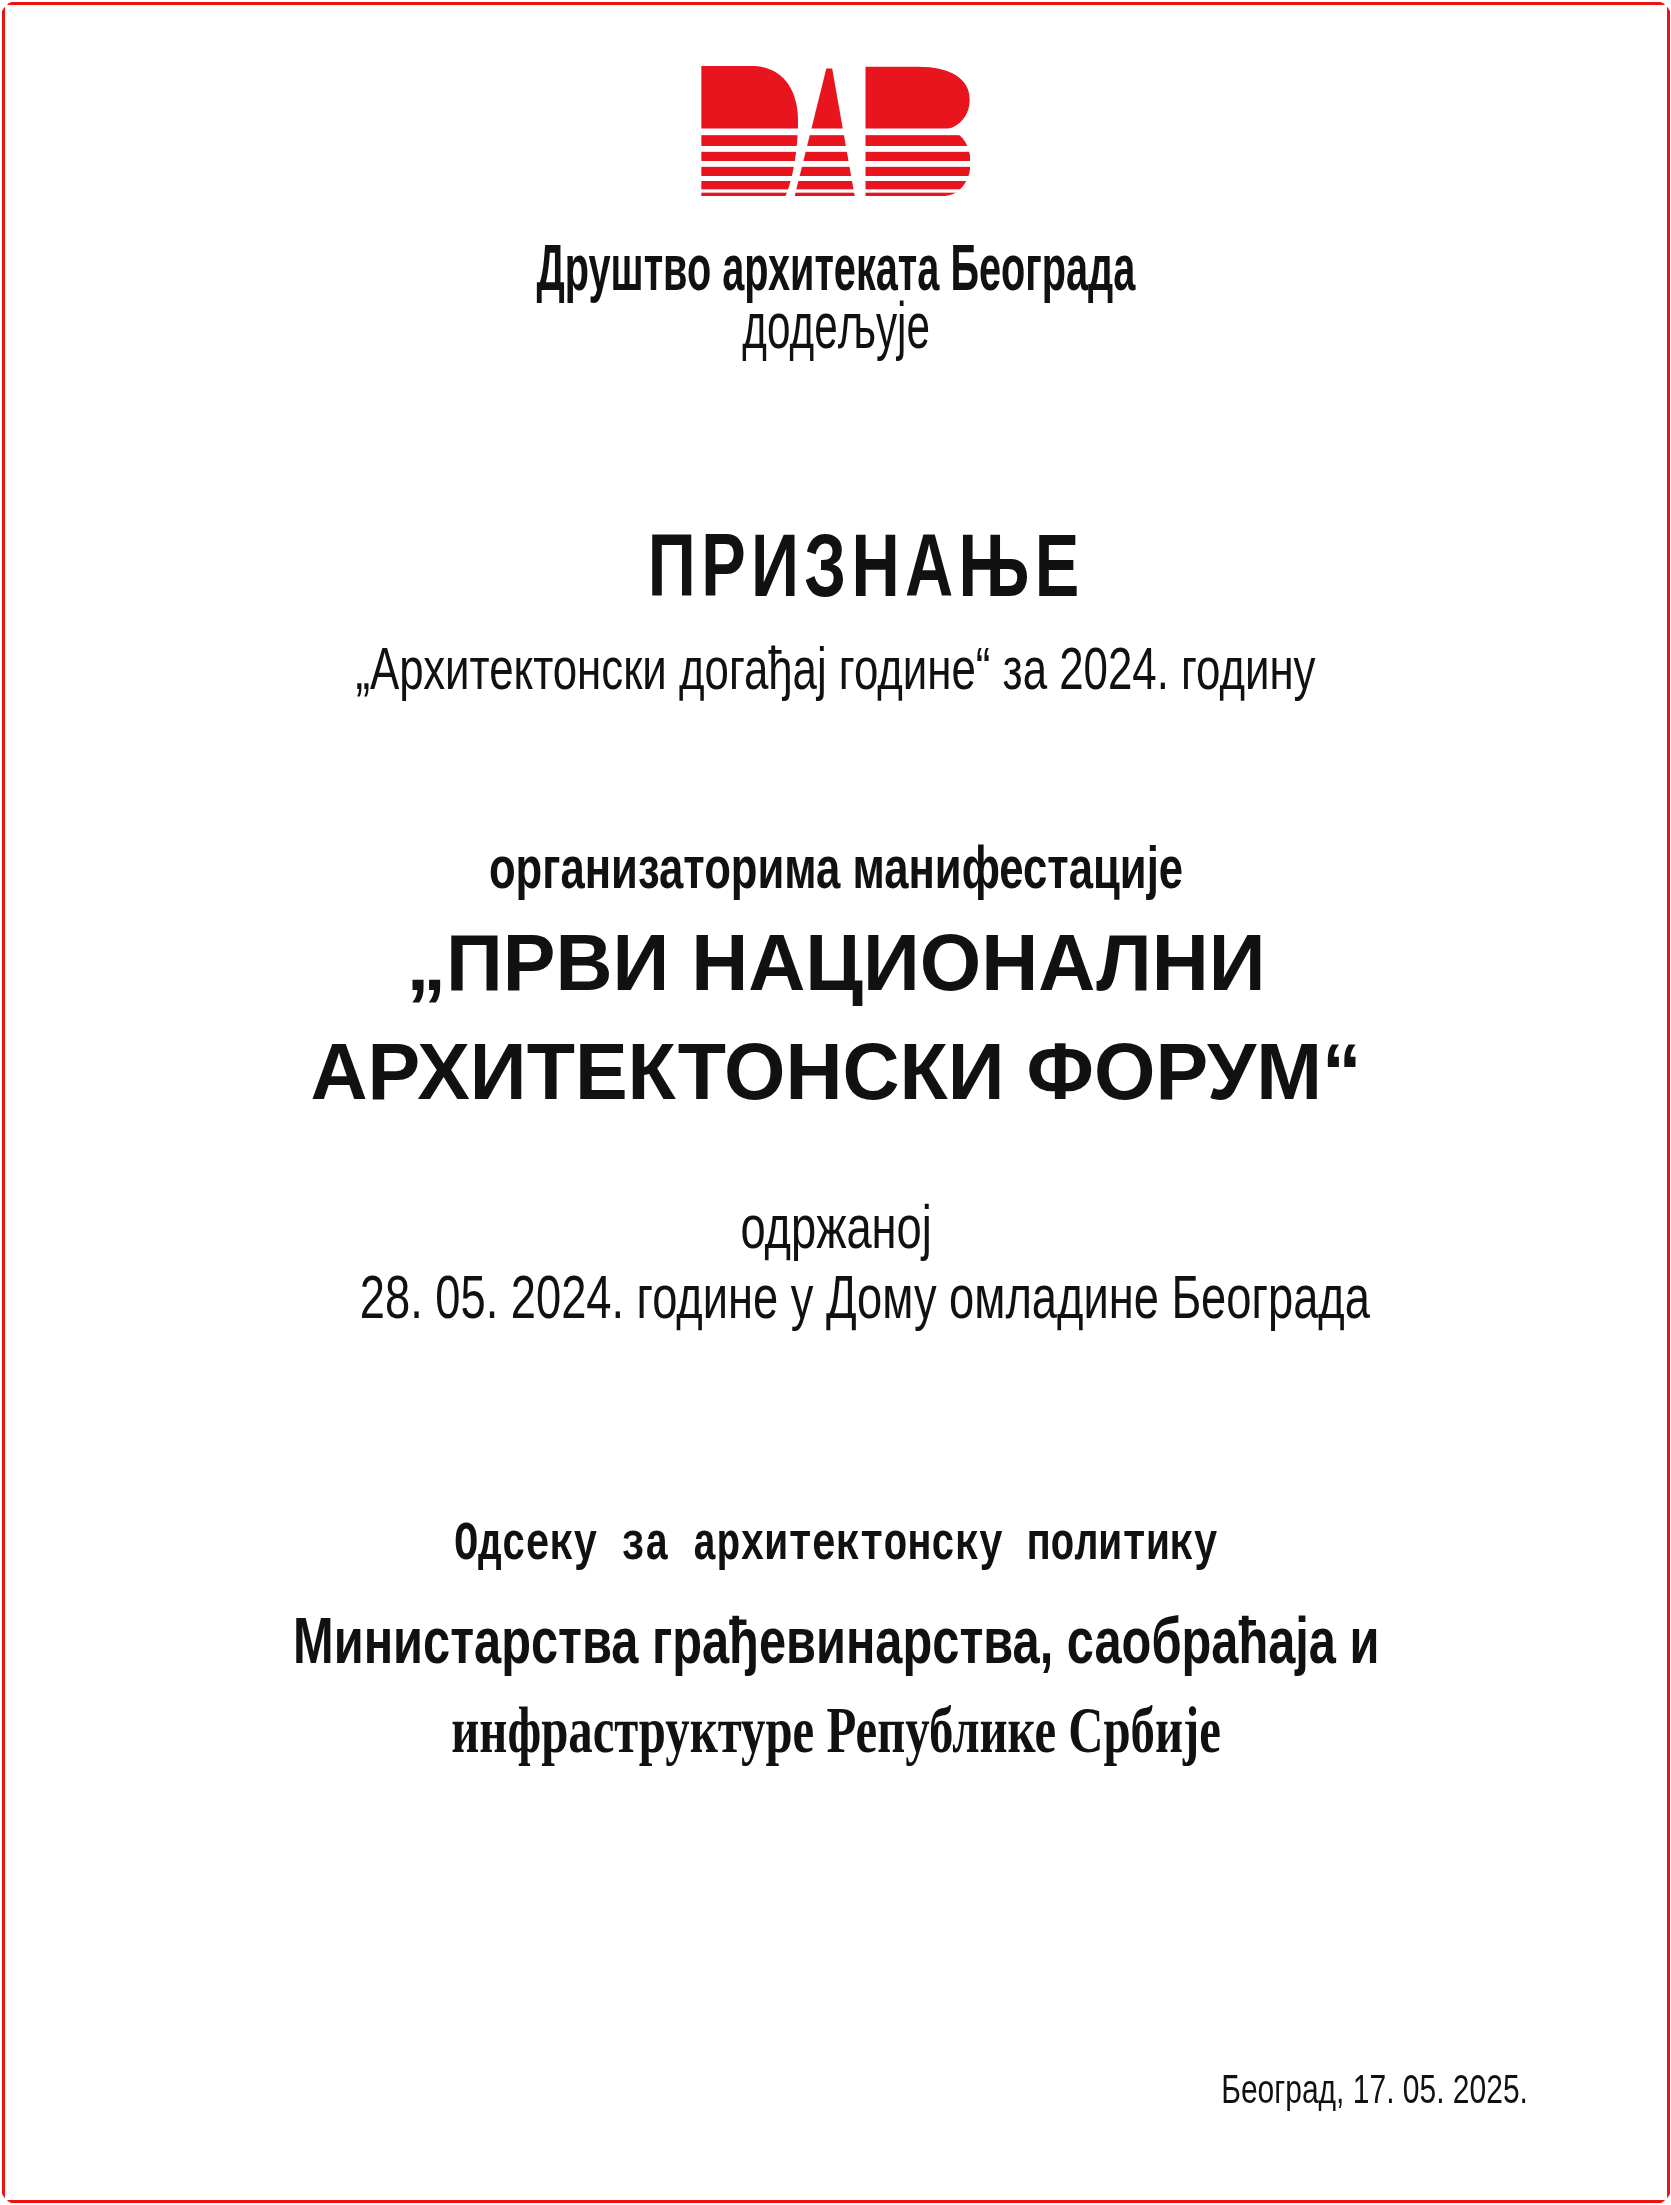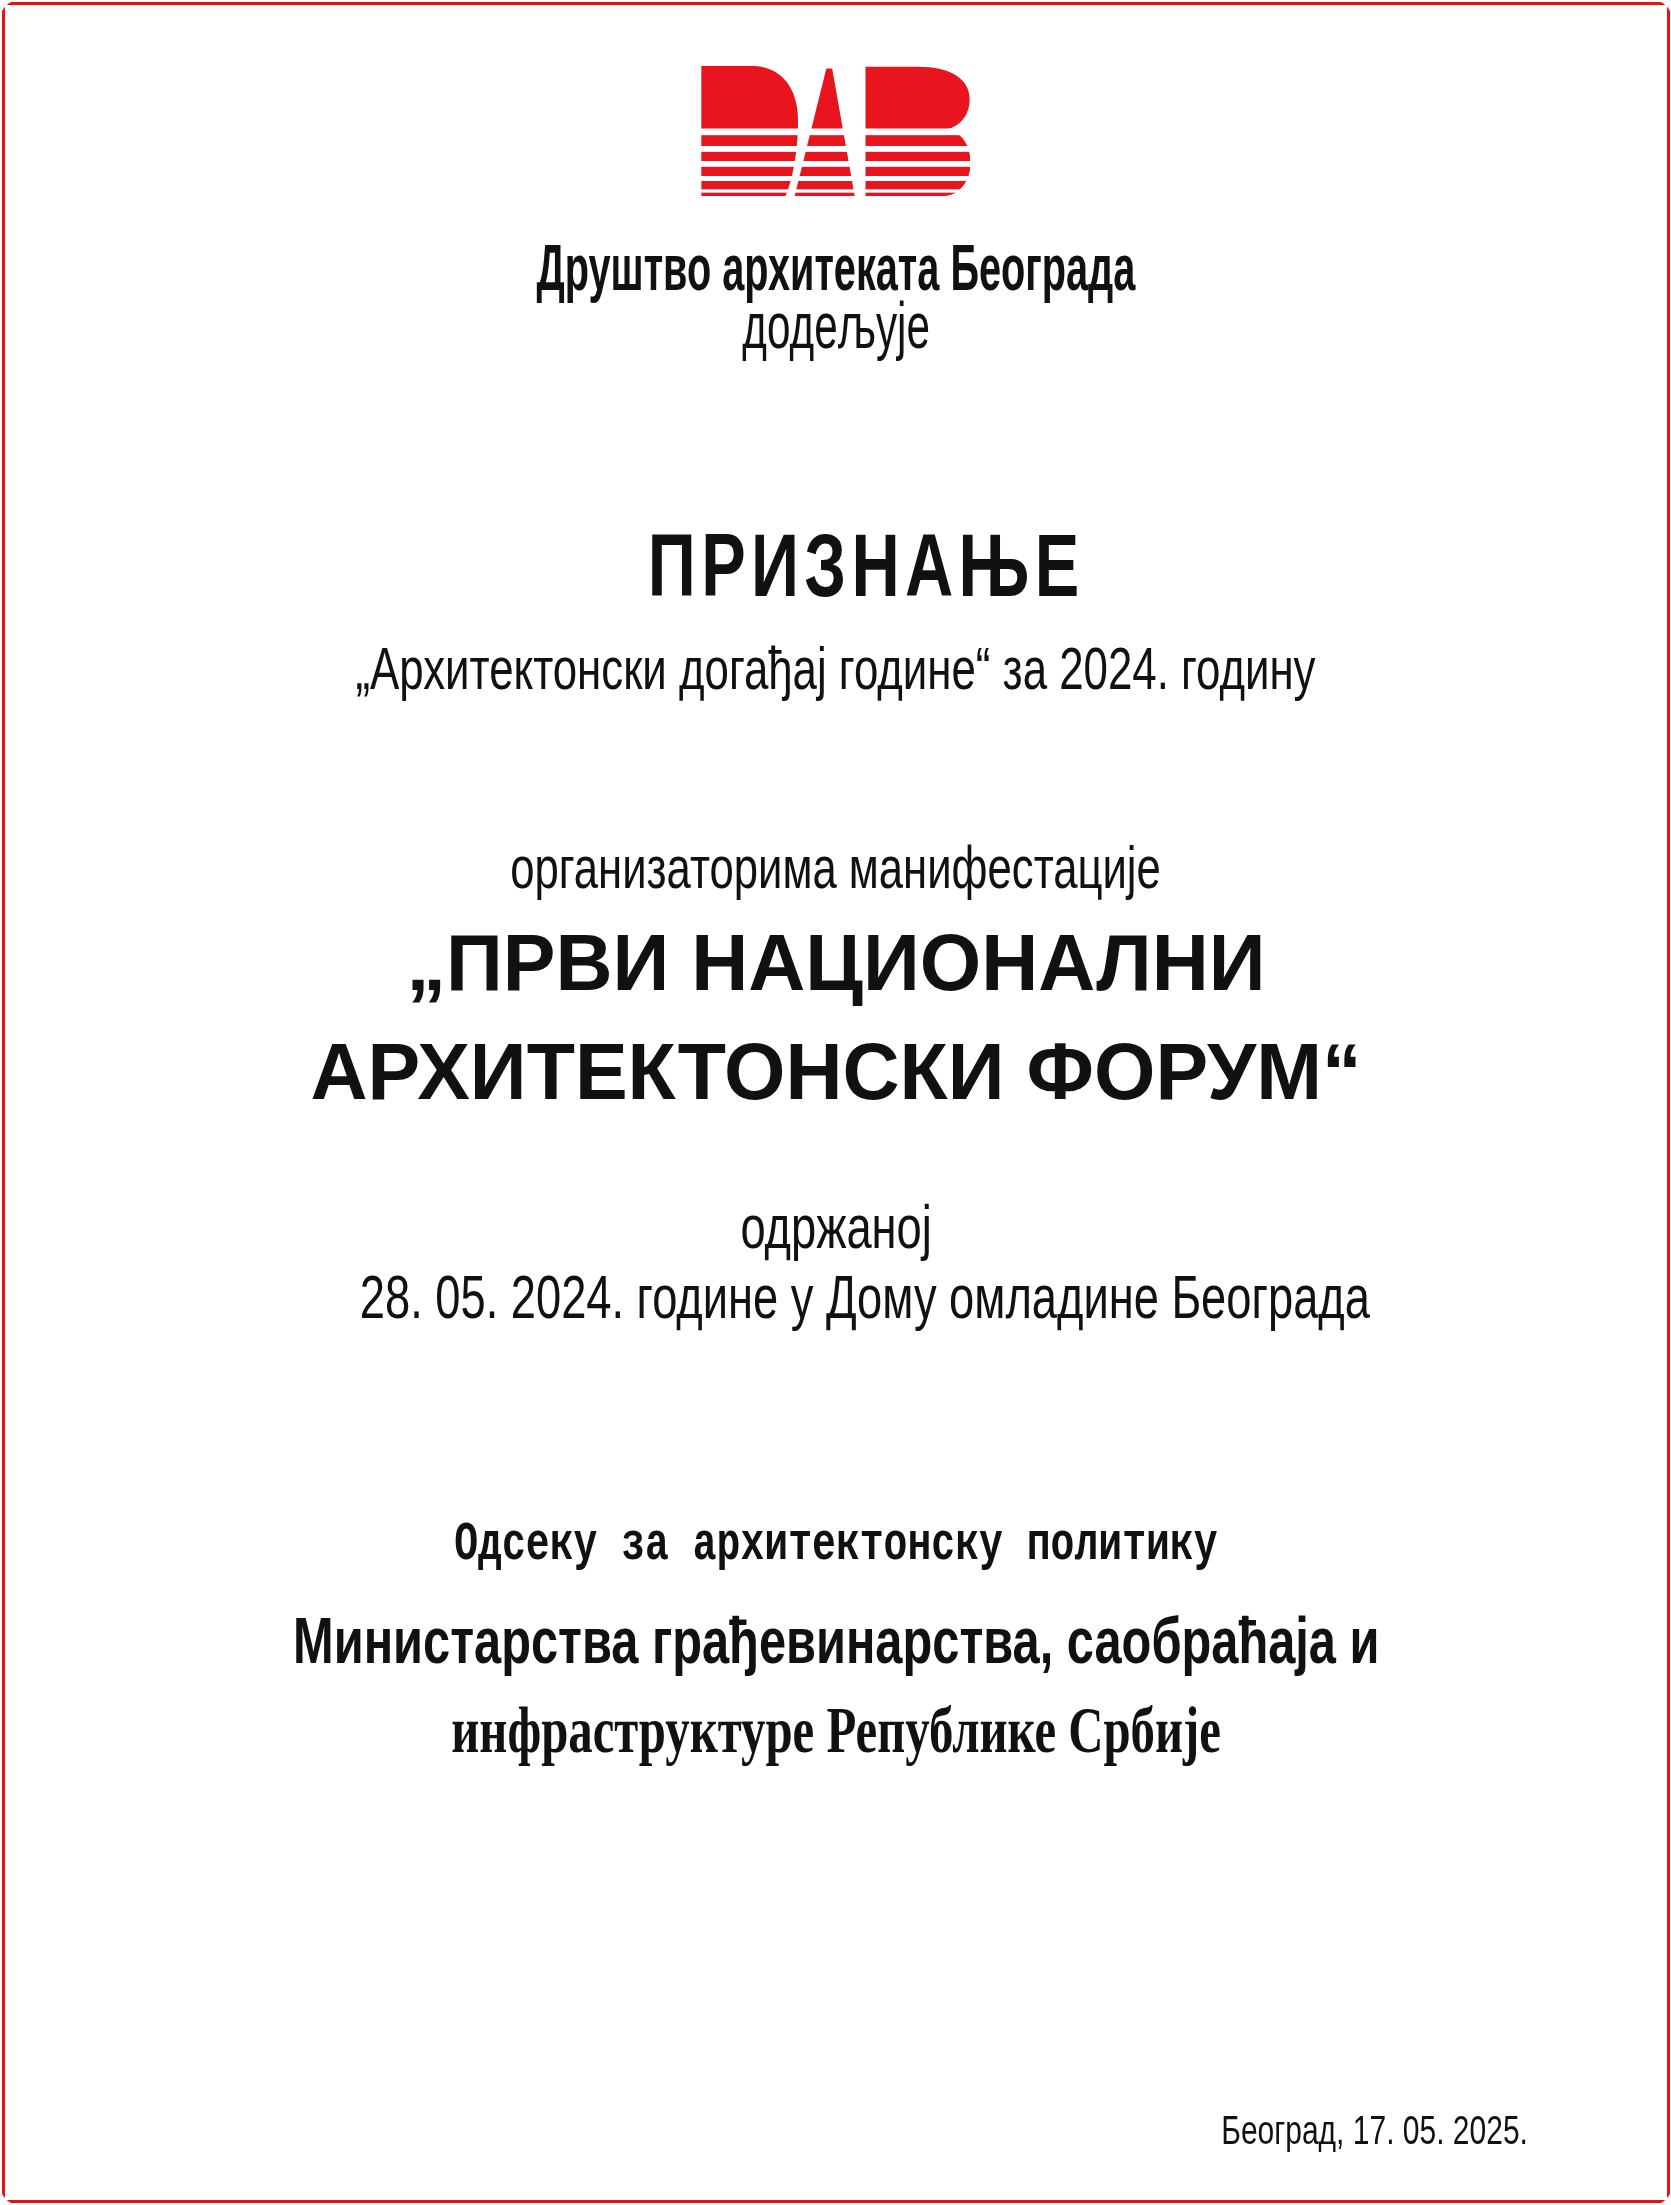--- a/index.html
+++ b/index.html
@@ -39,37 +39,36 @@
   .cx66 > span { transform: scaleX(0.66); }
   .cx73 > span { transform: scaleX(0.73); }
   .cx74 > span { transform: scaleX(0.74); }
   .cx75 > span { transform: scaleX(0.75); }
 
   .org-name      { top: 236px;  font-size: 64px; }
   .action        { top: 294px;  font-size: 64px; }
   .award-title   { top: 521px;  font-size: 89px; letter-spacing: 0.08em; padding-left: 30px; }
   .award-title > span { transform: scaleX(0.75); }
   .subtitle      { top: 639px;  font-size: 60px; }
-  .intro         { top: 839px; font-size: 59px; }
+  .intro         { top: 839px; font-size: 59px; font-weight: bold; }
   .event-1       { top: 923px; font-size: 79px; }
   .event-2       { top: 1032px; font-size: 79px; }
   .held          { top: 1196px; font-size: 62px; }
   .held-info     { top: 1266px; font-size: 62px; padding-left: 29px; }
   .recipient-1   { top: 1519px; font-size: 53px; font-family: Liberation Mono, monospace; }
   .recipient-2   { top: 1608px; font-size: 65px; }
   .recipient-3   { top: 1698px; font-size: 65px; font-family: Liberation Serif, serif; }
   .place-date {
     position: absolute;
     top: 2069px;
     right: 144px;
     font-size: 40px;
     line-height: 1;
     white-space: nowrap;
     text-align: right;
-    margin-top: 41px;
   }
   .place-date > span {
     display: inline-block;
     transform: scaleX(0.75);
     transform-origin: 100% 50%;
   }
 
   .logo {
     position: absolute;
     top: 66px;

